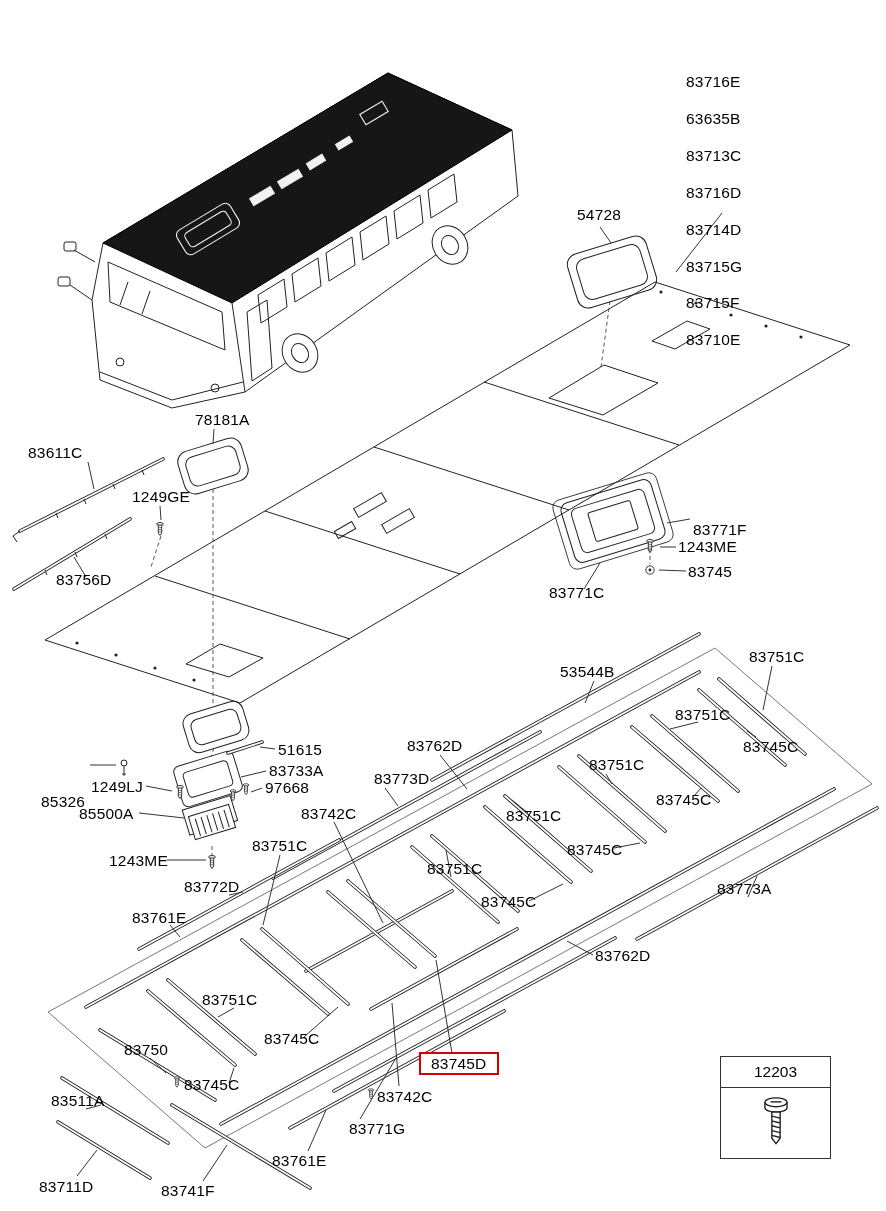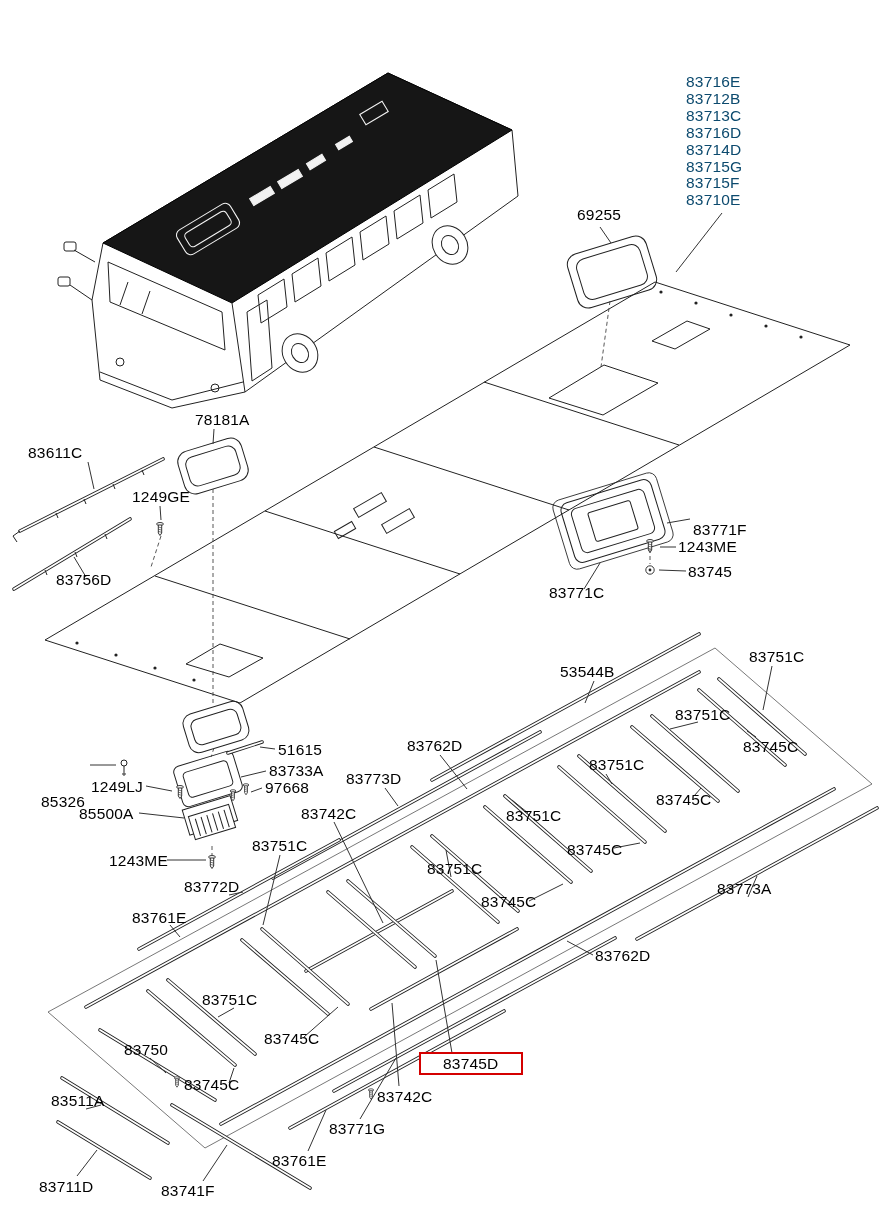--- a/index.html
+++ b/index.html
@@ -1,20 +1,20 @@
 <!DOCTYPE html>
 <html><head>
 <meta charset="utf-8">
 <style>
   html,body{margin:0;padding:0;background:#fff;}
   .stage{position:relative;width:886px;height:1211px;background:#fff;font-family:"Liberation Sans",sans-serif;overflow:hidden;}
   .stage > svg{position:absolute;left:0;top:0;}
   .lbl{position:absolute;font-size:15.5px;color:#000;white-space:nowrap;letter-spacing:.2px;line-height:17px;}
-  .lbl.hl{border:2px solid #0369a1;padding:1px 22px;background:#fff;}
-  .col{position:absolute;left:686px;top:74px;display:flex;flex-direction:column;font-size:15.5px;line-height:16.9px;letter-spacing:.2px;color:#0c4a6e;}
+  .lbl.hl{border:2px solid #0369a1;padding:1px 10px;background:#fff;}
+  .col{position:absolute;left:686px;top:74px;display:flex;flex-direction:column;font-size:15.5px;line-height:16.9px;letter-spacing:.2px;color:#000000;gap:20px;}
   .fbox{position:absolute;left:720px;top:1056px;width:111px;height:103px;border:1.6px solid #333;box-sizing:border-box;display:flex;flex-direction:column;align-items:center;background:#fff;}
   .fbox .num{height:30px;display:flex;align-items:center;font-size:15.5px;color:#000;}
   .fbox .divider{width:100%;border-top:1.4px solid #333;}
   .fbox .icon{flex:1;display:flex;align-items:center;justify-content:center;}
   
   line.d{stroke:#222;stroke-width:3.6;stroke-linecap:round;}
   line.w{stroke:#fff;stroke-width:1.8;stroke-linecap:round;}
   line.ld{stroke:#333;stroke-width:1;}
   line.dash{stroke:#444;stroke-width:.9;stroke-dasharray:4 3;}
   .thin{stroke:#222;stroke-width:1;fill:none;}
@@ -297,48 +297,48 @@
     <line class="ld" x1="86" y1="1109" x2="101" y2="1105"></line>
     <line class="ld" x1="360" y1="1119" x2="396" y2="1058"></line>
     <line class="ld" x1="308" y1="1151" x2="326" y2="1110"></line>
     <line class="ld" x1="77" y1="1176" x2="97" y2="1150"></line>
     <line class="ld" x1="203" y1="1181" x2="227" y2="1145"></line>
   </g>
 </svg>
 
 <div class="col">
   <span>83716E</span>
-  <span>83712B</span>
+  <span>63635B</span>
   <span>83713C</span>
   <span>83716D</span>
   <span>83714D</span>
   <span>83715G</span>
   <span>83715F</span>
   <span>83710E</span>
 </div>
 
-<div class="lbl" style="left:577px;top:206px">69255</div>
+<div class="lbl" style="left:577px;top:206px">54728</div>
 <div class="lbl" style="left:195px;top:411px">78181A</div>
 <div class="lbl" style="left:28px;top:444px">83611C</div>
 <div class="lbl" style="left:132px;top:488px">1249GE</div>
 <div class="lbl" style="left:56px;top:571px">83756D</div>
 <div class="lbl" style="left:693px;top:521px">83771F</div>
 <div class="lbl" style="left:678px;top:538px">1243ME</div>
 <div class="lbl" style="left:688px;top:563px">83745</div>
 <div class="lbl" style="left:549px;top:584px">83771C</div>
 <div class="lbl" style="left:749px;top:648px">83751C</div>
 <div class="lbl" style="left:560px;top:663px">53544B</div>
 <div class="lbl" style="left:675px;top:706px">83751C</div>
 <div class="lbl" style="left:743px;top:738px">83745C</div>
 <div class="lbl" style="left:278px;top:741px">51615</div>
 <div class="lbl" style="left:407px;top:737px">83762D</div>
 <div class="lbl" style="left:269px;top:762px">83733A</div>
 <div class="lbl" style="left:91px;top:778px">1249LJ</div>
 <div class="lbl" style="left:265px;top:779px">97668</div>
-<div class="lbl" style="left:346px;top:770px">83773D</div>
+<div class="lbl" style="left:374px;top:770px">83773D</div>
 <div class="lbl" style="left:589px;top:756px">83751C</div>
 <div class="lbl" style="left:41px;top:793px">85326</div>
 <div class="lbl" style="left:79px;top:805px">85500A</div>
 <div class="lbl" style="left:301px;top:805px">83742C</div>
 <div class="lbl" style="left:656px;top:791px">83745C</div>
 <div class="lbl" style="left:506px;top:807px">83751C</div>
 <div class="lbl" style="left:252px;top:837px">83751C</div>
 <div class="lbl" style="left:109px;top:852px">1243ME</div>
 <div class="lbl" style="left:567px;top:841px">83745C</div>
 <div class="lbl" style="left:184px;top:878px">83772D</div>
@@ -346,21 +346,40 @@
 <div class="lbl" style="left:132px;top:909px">83761E</div>
 <div class="lbl" style="left:481px;top:893px">83745C</div>
 <div class="lbl" style="left:717px;top:880px">83773A</div>
 <div class="lbl" style="left:595px;top:947px">83762D</div>
 <div class="lbl" style="left:202px;top:991px">83751C</div>
 <div class="lbl" style="left:264px;top:1030px">83745C</div>
 <div class="lbl" style="left:124px;top:1041px">83750</div>
 <div class="lbl" style="left:184px;top:1076px">83745C</div>
 <div class="lbl" style="left:377px;top:1088px">83742C</div>
 <div class="lbl" style="left:51px;top:1092px">83511A</div>
-<div class="lbl" style="left:329px;top:1120px">83771G</div>
+<div class="lbl" style="left:349px;top:1120px">83771G</div>
 <div class="lbl" style="left:272px;top:1152px">83761E</div>
 <div class="lbl" style="left:39px;top:1178px">83711D</div>
 <div class="lbl" style="left:161px;top:1182px">83741F</div>
 
 <div class="lbl hl" style="left: 419px; top: 1052px; border-color: rgb(212, 0, 0);">83745D</div>
 
-
+<div class="fbox">
+  <div class="num">12203</div>
+  <div class="divider"></div>
+  <div class="icon">
+    <svg width="34" height="58" viewBox="-12 -6 24 42">
+      <g stroke="#222" fill="#fff" stroke-width="1">
+        <path d="M-8,0 L-8,4 A8,3.2 0 0 0 8,4 L8,0" fill="#fff"></path>
+        <ellipse cx="0" cy="0" rx="8" ry="3.2"></ellipse>
+        <line x1="-4" y1="-0.3" x2="4" y2="-0.3"></line>
+        <path d="M-3,7 L-3,26 L0,30 L3,26 L3,7 Z"></path>
+        <line x1="-3" y1="10" x2="3" y2="11.5"></line>
+        <line x1="-3" y1="13.5" x2="3" y2="15"></line>
+        <line x1="-3" y1="17" x2="3" y2="18.5"></line>
+        <line x1="-3" y1="20.5" x2="3" y2="22"></line>
+        <line x1="-3" y1="24" x2="3" y2="25.5"></line>
+      </g>
+    </svg>
+  </div>
 </div>
 
+</div>
+
 </body></html>

